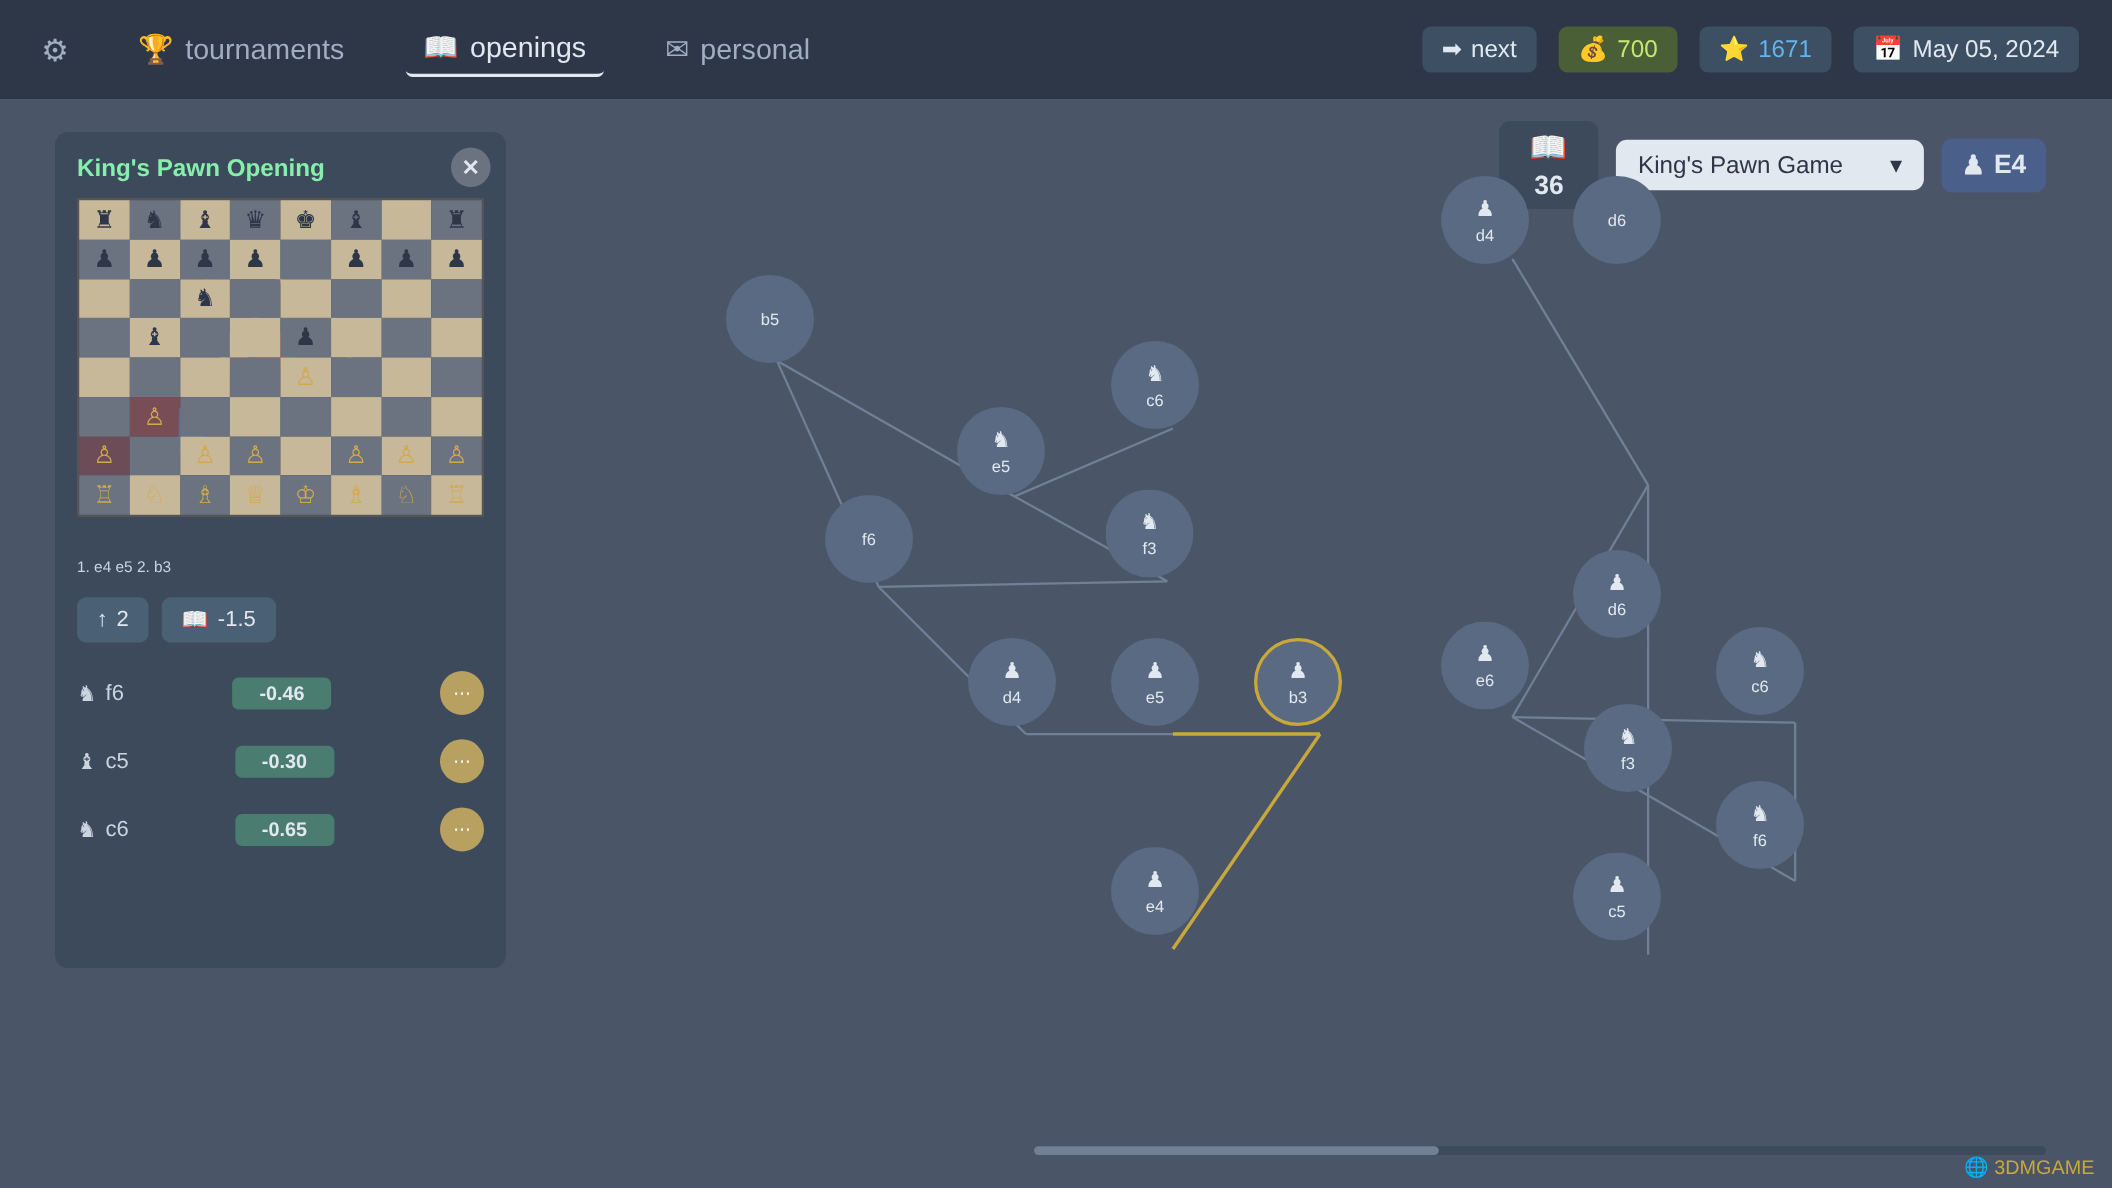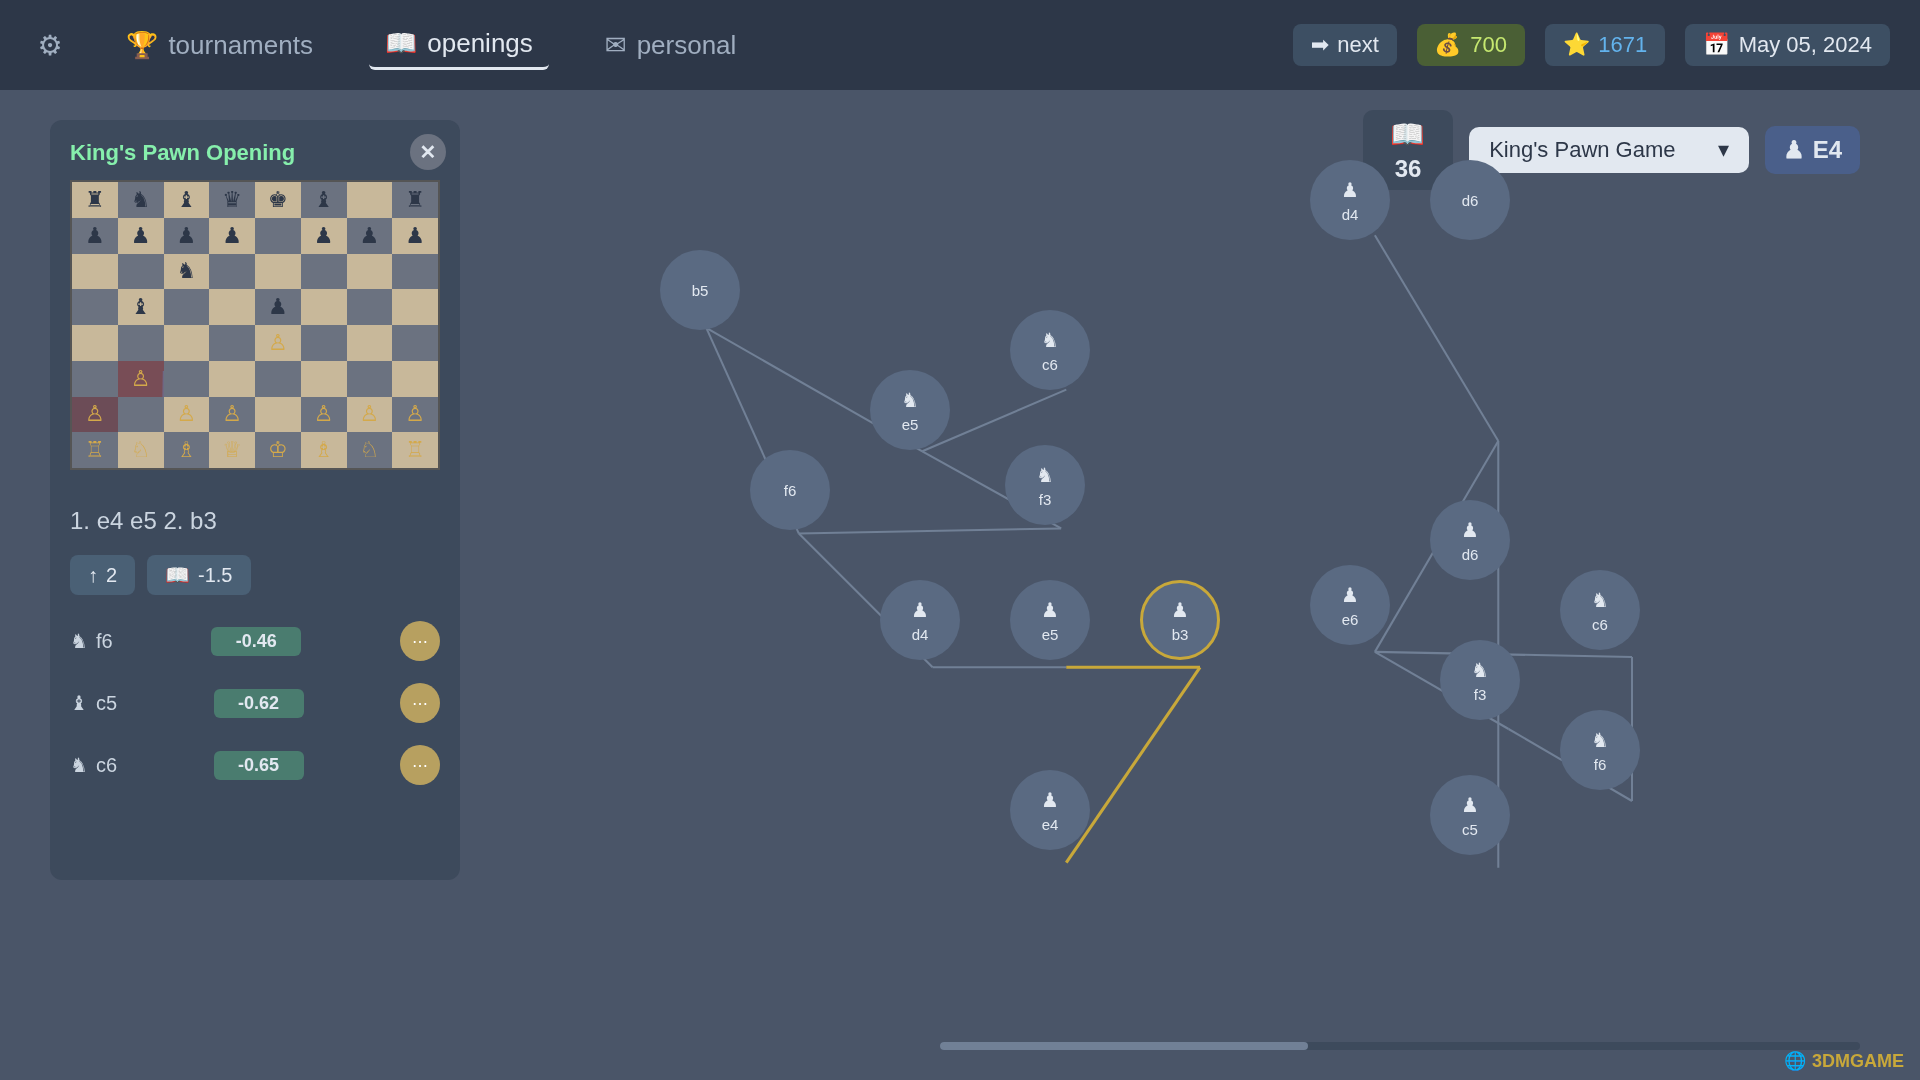--- a/index.html
+++ b/index.html
@@ -134,21 +134,21 @@
       height: 100%;
       display: flex; align-items: center; justify-content: center;
       font-size: 22px;
       position: relative;
     }
     .chess-cell.light { background: #c8b89a; }
     .chess-cell.dark { background: #6b7280; }
 
     .move-notation {
       color: #cbd5e0;
-      font-size: 24px;
+      font-size: 14px;
       margin-bottom: 14px;
       padding: 6px 0;
       margin-top: 31px;
     }
 
     .move-stats {
       display: flex;
       gap: 12px;
       margin-bottom: 20px;
     }
@@ -312,21 +312,21 @@
       border-radius: 4px;
     }
 
     
     #watermark {
       position: absolute;
       bottom: 8px;
       right: 16px;
       color: #c8a83a;
       font-size: 18px;
-      font-weight: bold;
+      font-weight: normal;
     }
 
     
     .board-arrows {
       position: absolute;
       top: 0; left: 0;
       width: 100%; height: 100%;
       pointer-events: none;
     }
   </style>
@@ -499,21 +499,21 @@
         </div>
         <div class="score-badge">-0.46</div>
         <div class="network-btn">⋯</div>
       </div>
 
       <div class="move-row">
         <div class="move-name">
           <span>♝</span>
           <span>c5</span>
         </div>
-        <div class="score-badge">-0.62</div>
+        <div class="score-badge">-0.30</div>
         <div class="network-btn">⋯</div>
       </div>
 
       <div class="move-row">
         <div class="move-name">
           <span>♞</span>
           <span>c6</span>
         </div>
         <div class="score-badge">-0.65</div>
         <div class="network-btn">⋯</div>

